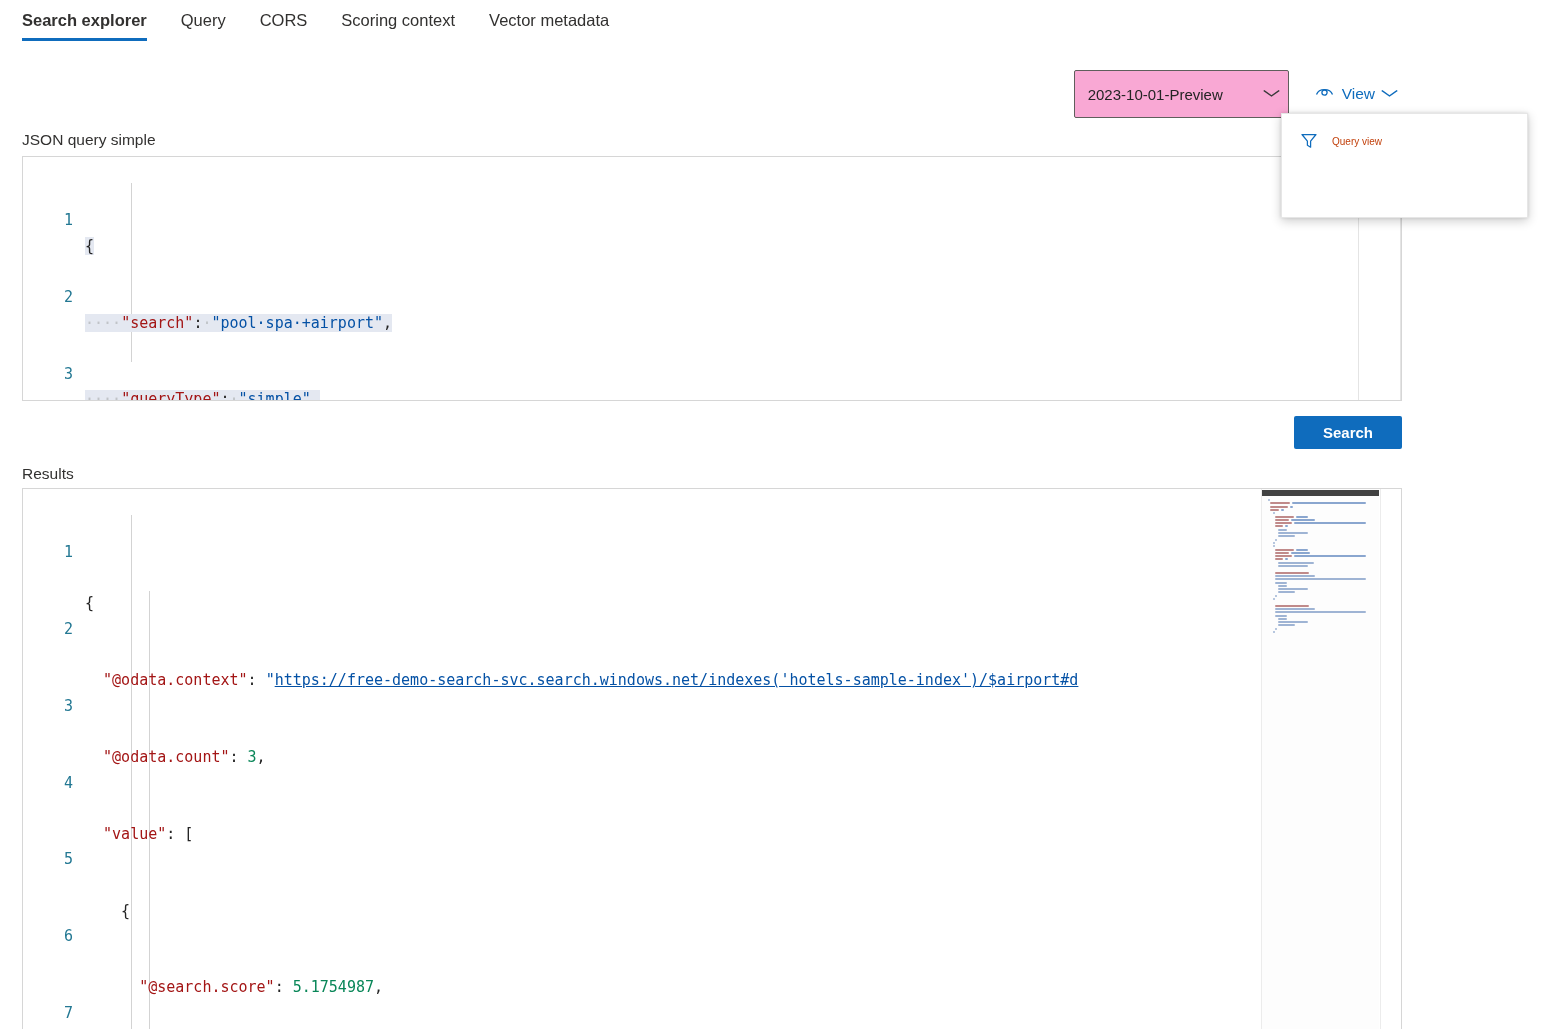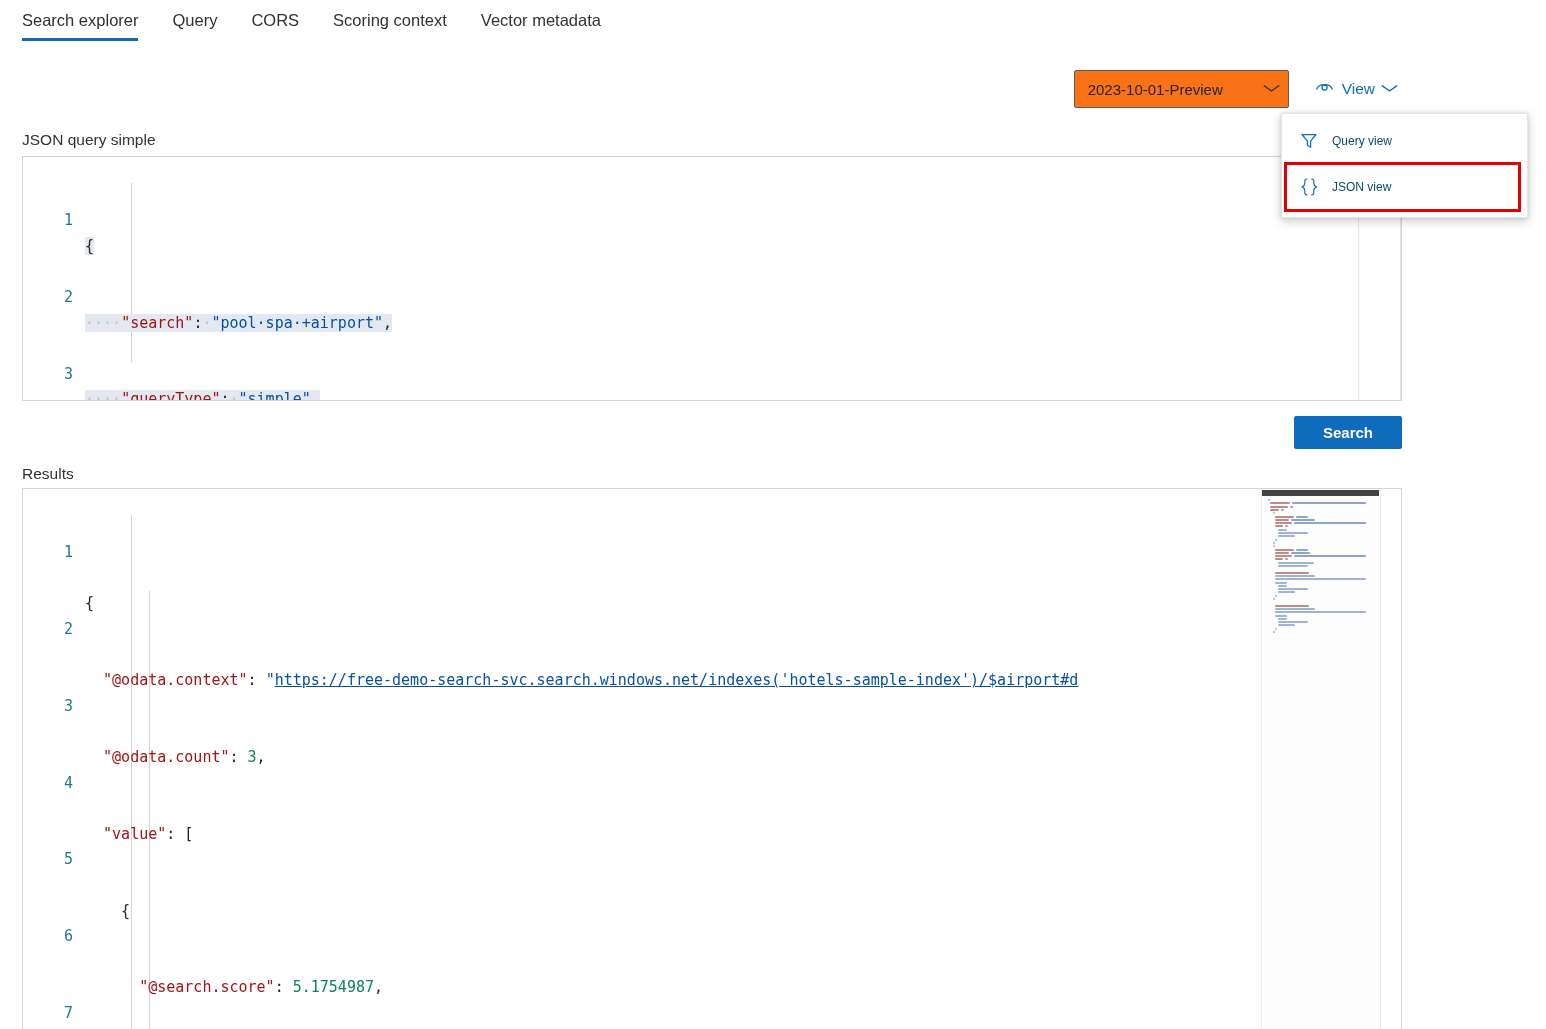--- a/index.html
+++ b/index.html
@@ -20,36 +20,36 @@
   .tab {
     position: relative;
     font-size: 16.5px;
     color: #323130;
     padding: 10px 0 0 0;
     margin-right: 34px;
     cursor: pointer;
     white-space: nowrap;
     line-height: 20px;
   }
-  .tab.active { font-weight: normal; }
+  .tab.active { font-weight: bold; }
   .tab.active::after {
     content: "";
     position: absolute; left: 0; right: 0; bottom: -11px;
     height: 3px; background: #0f6cbd;
   }
 
   
   .toolbar {
     position: absolute; right: 0; top: 70px;
     display: flex; align-items: center;
   }
   .api-select {
-    width: 215px; height: 38px;
+    width: 215px; height: 48px;
     border: 1px solid #605e5c; border-radius: 2px;
-    background: #f97316;
+    background: #f9a8d4;
     display: flex; align-items: center; justify-content: space-between;
     padding: 0 10px 0 13px;
     font-size: 15px; color: #242424;
     cursor: pointer;
   }
   .api-select .chev { color: #3a3a3a; font-size: 12px; transform: scaleX(1.4); }
   .view-btn {
     display: flex; align-items: center; gap: 8px;
     margin-left: 26px; margin-right: 150px;
     color: #0f6cbd; font-size: 15.5px; cursor: pointer;
@@ -61,21 +61,21 @@
     position: absolute; left: 1281px; top: 113px;
     width: 247px; height: 105px;
     background: #ffffff;
     border: 1px solid #e6e6e6;
     box-shadow: 0 3px 10px rgba(0,0,0,0.20), 0 0 3px rgba(0,0,0,0.12);
     z-index: 40;
     padding-top: 4px;
   }
   .menu-item {
     height: 46px; display: flex; align-items: center; gap: 14px;
-    padding-left: 18px; font-size: 12px; color: #0c4a6e; cursor: pointer;
+    padding-left: 18px; font-size: 10px; color: #c2410c; cursor: pointer;
     position: relative;
   }
   .menu-item.highlighted {
     outline: 3px solid #e00000;
     outline-offset: -1px;
     margin: 0 8px 0 4px;
     padding-left: 14px;
   }
   .menu-icon { color: #0f6cbd; display: flex; align-items: center; }
   .brace-icon { font-size: 20px; color: #0f6cbd; font-family: "Liberation Sans", sans-serif; letter-spacing: -1px; }
@@ -203,29 +203,20 @@
 
 <div class="view-menu">
   <div class="menu-item">
     <span class="menu-icon">
       <svg width="18" height="18" viewBox="0 0 18 18">
           <path d="M2 2.5 H16 L10.6 9.2 V15.2 L7.4 13.3 V9.2 Z" stroke="#0f6cbd" stroke-width="1.25" fill="none" stroke-linejoin="round"></path>
         </svg>
     </span>
     <span>Query view</span>
   </div>
-  <div class="menu-item highlighted">
-    <span class="menu-icon brace-icon">
-      <svg width="18" height="20" viewBox="0 0 18 20">
-          <path d="M7 2 C4.4 2 4.8 4.2 4.8 6.3 C4.8 8.4 3.6 9.2 2.3 9.9 C3.6 10.6 4.8 11.4 4.8 13.5 C4.8 15.6 4.4 18 7 18" stroke="#0f6cbd" stroke-width="1.2" fill="none" stroke-linecap="round"></path>
-          <path d="M11.6 2 C14.2 2 13.8 4.2 13.8 6.3 C13.8 8.4 15 9.2 16.3 9.9 C15 10.6 13.8 11.4 13.8 13.5 C13.8 15.6 14.2 18 11.6 18" stroke="#0f6cbd" stroke-width="1.2" fill="none" stroke-linecap="round"></path>
-        </svg>
-    </span>
-    <span>JSON view</span>
-  </div>
 </div>
 
 <div class="sec-label" id="label-query">JSON query simple</div>
 
 <div class="editor" id="query-editor">
   <div class="code-area">
     <div class="gutter">
       <div>1</div>
       <div>2</div>
       <div>3</div>

